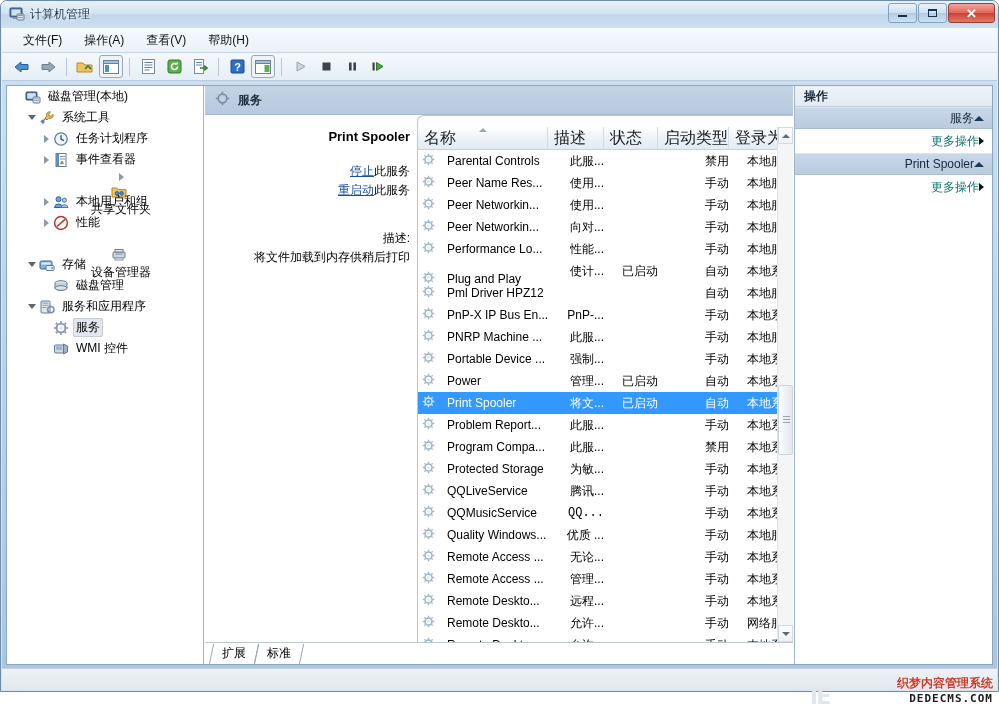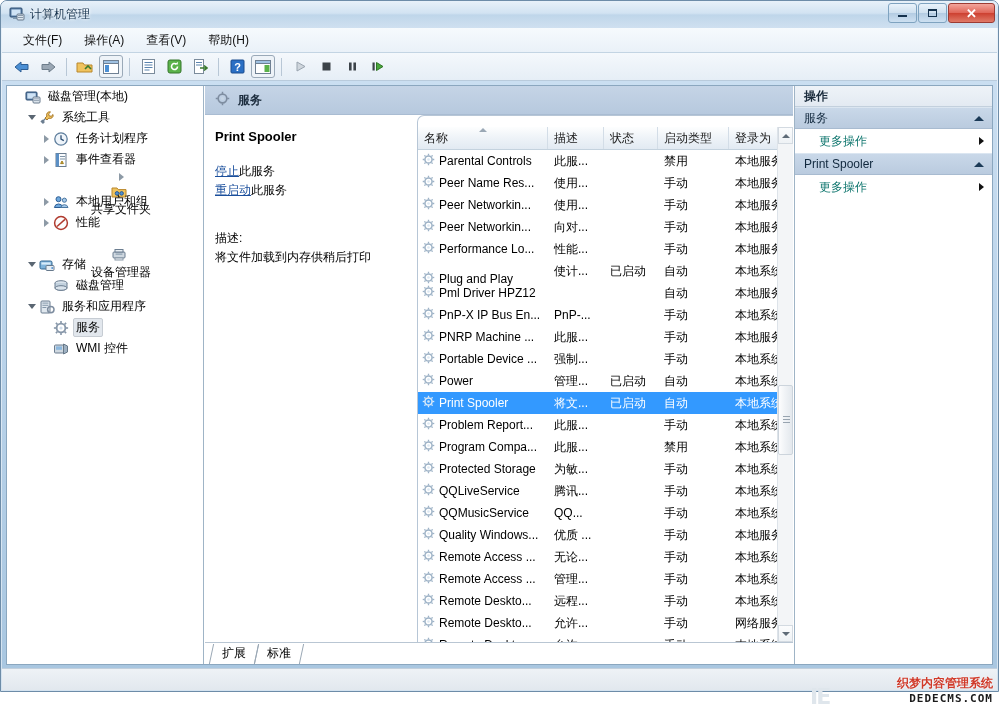--- a/index.html
+++ b/index.html
@@ -18,20 +18,21 @@
   }
 
   
   #window {
     position: absolute;
     left: 0; top: 0; width: 999px; height: 692px;
     background: linear-gradient(180deg,#cfe2f3 0%, #bed6ec 40%, #a8c6e0 100%);
     border: 1px solid #6d8ca8;
     border-radius: 7px 7px 0 0;
     box-shadow: 0 0 0 1px rgba(255,255,255,.5) inset;
+    text-align: right;
   }
 
   
   #titlebar {
     position: absolute; left: 0; top: 0; right: 0; height: 27px;
     border-radius: 6px 6px 0 0;
     background: linear-gradient(180deg,#e8f1f9 0%,#d2e3f2 45%,#bfd6ea 52%,#cfe0f0 100%);
   }
   #titlebar .ticon {
     position: absolute; left: 8px; top: 5px; width: 16px; height: 16px;
@@ -138,40 +139,40 @@
     position: absolute; left: 212px; top: 29px; right: 0; bottom: 22px;
     background: #ffffff;
     border: 1px solid #b7c6d6; border-right: none; border-bottom: none;
     border-radius: 7px 0 0 0;
     overflow: hidden;
   }
   #listheader {
     position: absolute; left: 0; right: 0; top: 11px; height: 23px;
     background: linear-gradient(180deg,#fdfefe 0%,#eef3f8 50%,#e2eaf2 100%);
     border-bottom: 1px solid #c4d2de;
-    display: flex; font-size: 12px; color: #1a1a1a;
+    display: flex; font-size: 16px; color: #1a1a1a;
   }
   .hcell {
     position: relative; display: flex; align-items: center;
     padding-left: 6px; border-right: 1px solid #d3dde7; cursor: pointer;
     white-space: nowrap; overflow: hidden;
   }
   .hcell .sortmark {
     position: absolute; left: 50%; top: 1px; margin-left: -4px;
     width: 0; height: 0;
     border-bottom: 4px solid #9aa8b5; border-left: 4px solid transparent; border-right: 4px solid transparent;
   }
   #listrows {
     position: absolute; left: 0; right: 16px; top: 34px; bottom: 0;
     overflow: hidden; font-size: 12px;
   }
   .lrow { display: flex; height: 22px; align-items: center; white-space: nowrap; cursor: default; }
   .lrow.sel { background: #3399ff; color: #ffffff; }
   .lcell { overflow: hidden; padding-left: 6px; }
-  .lcell.name { display: flex; align-items: center; gap: 4px; padding-left: 4px; }
+  .lcell.name { display: flex; align-items: center; gap: 12px; padding-left: 4px; }
 
   
   #vscroll {
     position: absolute; right: 0; top: 11px; bottom: 0; width: 16px;
     background: #f3f5f7; border-left: 1px solid #dde3e9;
   }
   .sbtn {
     position: absolute; left: 0; width: 15px; height: 17px;
     background: linear-gradient(180deg,#fbfcfd 0%,#eef2f5 100%);
     border: 1px solid #d3dae1; display: flex; align-items: center; justify-content: center;
@@ -943,21 +944,21 @@
                     <path d="M8 13 L8 15.1" stroke="#9db2c6" stroke-width="1.6"></path>
                     <path d="M0.9 8 L3 8" stroke="#9db2c6" stroke-width="1.6"></path>
                     <path d="M13 8 L15.1 8" stroke="#9db2c6" stroke-width="1.6"></path>
                     <path d="M2.9 2.9 L4.4 4.4" stroke="#9db2c6" stroke-width="1.6"></path>
                     <path d="M11.6 11.6 L13.1 13.1" stroke="#9db2c6" stroke-width="1.6"></path>
                     <path d="M13.1 2.9 L11.6 4.4" stroke="#9db2c6" stroke-width="1.6"></path>
                     <path d="M4.4 11.6 L2.9 13.1" stroke="#9db2c6" stroke-width="1.6"></path>
                   </svg></span>
                 <span>QQMusicService</span>
               </div>
-              <div class="lcell desc" style="width: 56px; flex: 0 0 56px;">QQ...</div>
+              <div class="lcell desc" style="width: 56px; flex: 0 0 56px; font-family: Liberation Mono, monospace;">QQ...</div>
               <div class="lcell status" style="width: 54px; flex: 0 0 54px;"></div>
               <div class="lcell startup" style="width: 71px; flex: 0 0 71px;">手动</div>
               <div class="lcell logon" style="width: 66px; flex: 0 0 66px;">本地系统</div>
             </div>
             <div class="lrow">
               <div class="lcell name" style="width: 130px; flex: 0 0 130px;">
                 <span><svg width="13" height="13" viewBox="0 0 16 16">
                     <circle cx="8" cy="8" r="4.4" fill="none" stroke="#9db2c6" stroke-width="1.9"></circle>
                     <circle cx="8" cy="8" r="1.6" fill="#dde8f2"></circle>
                     <path d="M8 0.9 L8 3" stroke="#9db2c6" stroke-width="1.6"></path>

